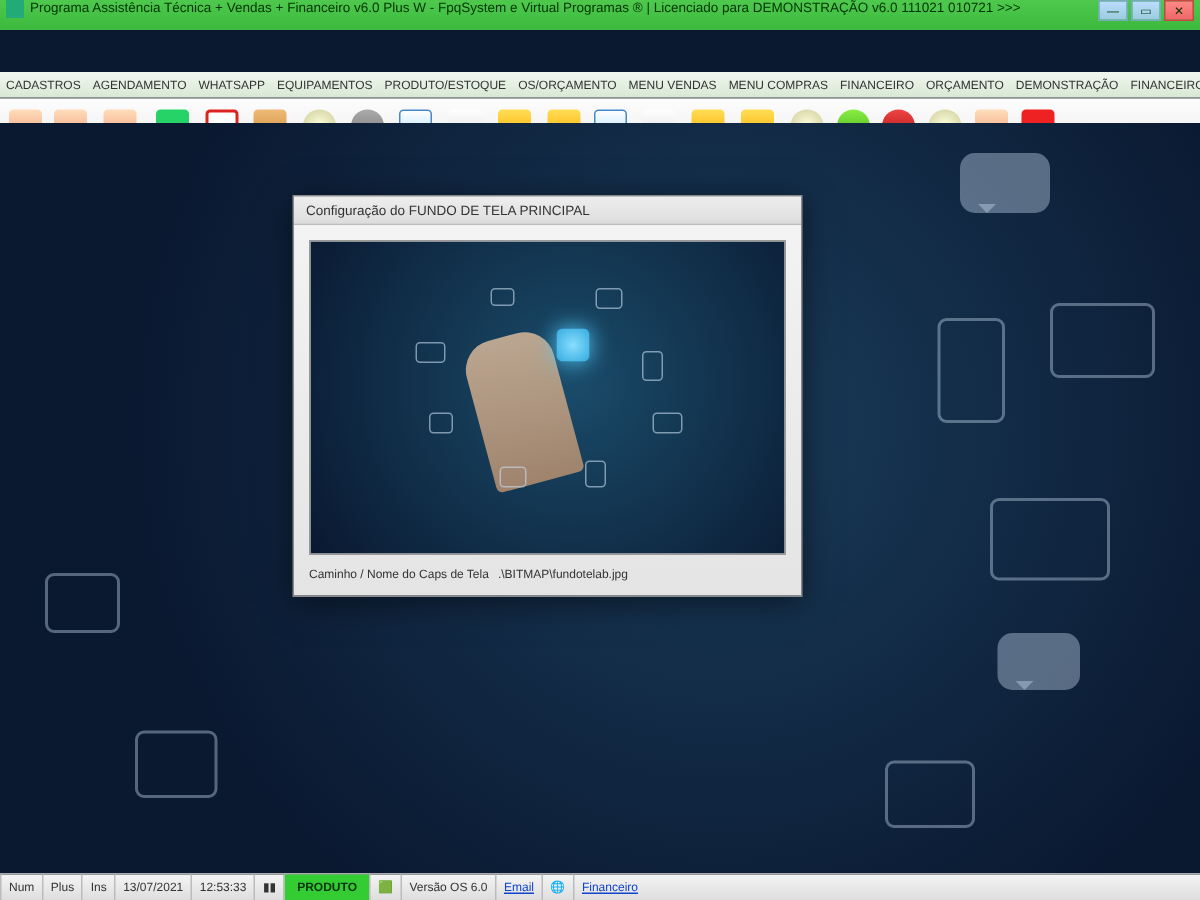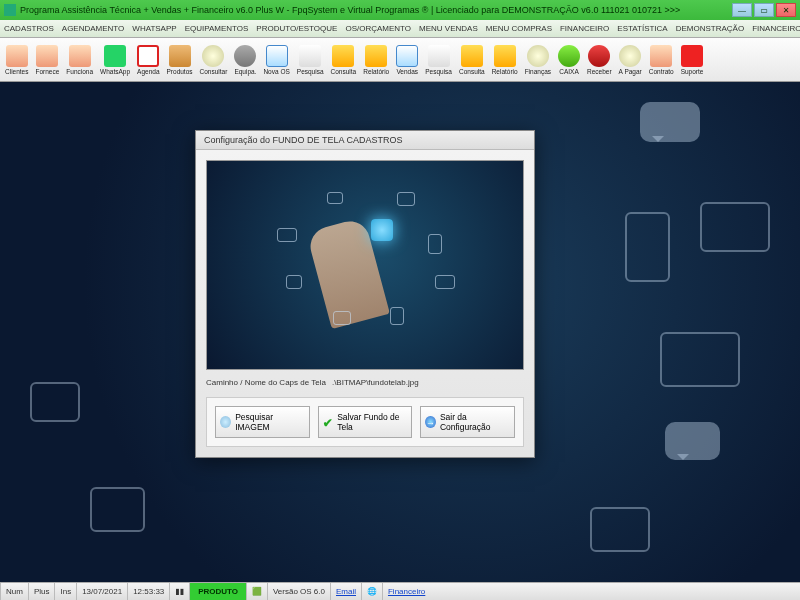--- a/index.html
+++ b/index.html
@@ -1,25 +1,25 @@
 <!DOCTYPE html>
 <html><head>
 <meta charset="utf-8">
 <style>
 * { margin: 0; padding: 0; box-sizing: border-box; font-family: Tahoma, Arial, sans-serif; }
 body { width: 800px; height: 600px; overflow: hidden; background: #0a1830; position: relative; }
 
-.titlebar { background: linear-gradient(#4ec94e, #3cb93c); height: 20px; display: flex; align-items: center; padding: 0 4px; font-size: 9px; color: #003300; }
+.titlebar { background: linear-gradient(#4ec94e, #3cb93c); height: 20px; display: flex; padding: 0 4px; font-size: 9px; color: #003300; }
 .titlebar-icon { width: 12px; height: 12px; background: #2a7; margin-right: 4px; }
 .titlebar-text { flex: 1; white-space: nowrap; overflow: hidden; }
 .win-controls { display: flex; gap: 2px; }
 .win-btn { width: 20px; height: 14px; background: linear-gradient(#bdf, #9cd); border: 1px solid #7ab; font-size: 8px; display: flex; align-items: center; justify-content: center; }
 .win-close { background: linear-gradient(#f88, #e66); border-color: #c44; }
 
-.menubar { background: linear-gradient(#f0f7ee, #d8e8d4); height: 18px; display: flex; align-items: center; padding: 0 4px; font-size: 8px; color: #333; gap: 8px; border-bottom: 1px solid #aaa; }
+.menubar { background: linear-gradient(#f0f7ee, #d8e8d4); height: 18px; display: flex; align-items: center; padding: 0 4px; font-size: 8px; color: #333; gap: 8px; border-bottom: 1px solid #aaa; margin-top: 28px; }
 .menu-item { cursor: pointer; white-space: nowrap; }
 
 .toolbar { background: linear-gradient(#fdfdfd, #e8e8e8); height: 44px; display: flex; align-items: center; padding: 1px 2px; gap: 1px; border-bottom: 1px solid #999; overflow: hidden; }
 .tool-btn { display: flex; flex-direction: column; align-items: center; justify-content: center; height: 42px; min-width: 28px; padding: 1px 2px; font-size: 6.5px; color: #222; cursor: pointer; border: 1px solid transparent; }
 .tool-icon { width: 22px; height: 22px; margin-bottom: 1px; border-radius: 3px; display: flex; align-items: center; justify-content: center; font-size: 14px; }
 .ic-people { background: linear-gradient(#fdb, #e97); }
 .ic-wa { background: #25d366; color: #fff; }
 .ic-cal { background: #fff; border: 2px solid #d22; }
 .ic-box { background: linear-gradient(#eb7, #c83); }
 .ic-coin { background: radial-gradient(#ffd, #cc9); border-radius: 50%; }
@@ -77,21 +77,21 @@
 <div class="menubar">
   <span class="menu-item">CADASTROS</span>
   <span class="menu-item">AGENDAMENTO</span>
   <span class="menu-item">WHATSAPP</span>
   <span class="menu-item">EQUIPAMENTOS</span>
   <span class="menu-item">PRODUTO/ESTOQUE</span>
   <span class="menu-item">OS/ORÇAMENTO</span>
   <span class="menu-item">MENU VENDAS</span>
   <span class="menu-item">MENU COMPRAS</span>
   <span class="menu-item">FINANCEIRO</span>
-  <span class="menu-item">ESTATÍSTICA</span>
+  <span class="menu-item">ORÇAMENTO</span>
   <span class="menu-item">DEMONSTRAÇÃO</span>
   <span class="menu-item">FINANCEIRO</span>
 
 </div>
 
 <div class="toolbar" id="toolbar">
     <div class="tool-btn">
       <div class="tool-icon ic-people"></div>
       <div>Clientes</div>
     </div>
@@ -185,52 +185,38 @@
   <div class="bg-bubble" style="top:20px; right:100px; width:60px; height:40px;"></div>
   <div class="bg-deco" style="top:120px; right:30px; width:70px; height:50px;"></div>
   <div class="bg-deco" style="top:130px; right:130px; width:45px; height:70px;"></div>
   <div class="bg-deco" style="top:250px; right:60px; width:80px; height:55px;"></div>
   <div class="bg-bubble" style="top:340px; right:80px; width:55px; height:38px;"></div>
   <div class="bg-deco" style="bottom:30px; right:150px; width:60px; height:45px;"></div>
   <div class="bg-deco" style="bottom:50px; left:90px; width:55px; height:45px;"></div>
   <div class="bg-deco" style="top:300px; left:30px; width:50px; height:40px;"></div>
 
   <div class="dialog">
-    <div class="dialog-title">Configuração do FUNDO DE TELA CADASTROS</div>
+    <div class="dialog-title">Configuração do FUNDO DE TELA PRINCIPAL</div>
     <div class="dialog-body">
       <div class="preview">
         <div class="preview-hand"></div>
         <div class="preview-glow"></div>
         <div class="preview-ico" style="top:15%; left:60%; width:18px; height:14px;"></div>
         <div class="preview-ico" style="top:35%; left:70%; width:14px; height:20px;"></div>
         <div class="preview-ico" style="top:55%; left:72%; width:20px; height:14px;"></div>
         <div class="preview-ico" style="top:70%; left:58%; width:14px; height:18px;"></div>
         <div class="preview-ico" style="top:72%; left:40%; width:18px; height:14px;"></div>
         <div class="preview-ico" style="top:55%; left:25%; width:16px; height:14px;"></div>
         <div class="preview-ico" style="top:32%; left:22%; width:20px; height:14px;"></div>
         <div class="preview-ico" style="top:15%; left:38%; width:16px; height:12px;"></div>
       </div>
       <div class="path-row">
         <span class="path-label">Caminho / Nome do Caps de Tela</span>
         <span class="path-value">.\BITMAP\fundotelab.jpg</span>
       </div>
-      <div class="dlg-buttons">
-        <div class="dlg-btn">
-          <span class="dlg-btn-icon ico-mag"></span>
-          <span>Pesquisar IMAGEM</span>
-        </div>
-        <div class="dlg-btn">
-          <span class="dlg-btn-icon ico-check">✔</span>
-          <span>Salvar Fundo de Tela</span>
-        </div>
-        <div class="dlg-btn">
-          <span class="dlg-btn-icon ico-exit">→</span>
-          <span>Sair da Configuração</span>
-        </div>
-      </div>
     </div>
   </div>
 </div>
 
 <div class="statusbar">
   <div class="status-cell">Num</div>
   <div class="status-cell">Plus</div>
   <div class="status-cell">Ins</div>
   <div class="status-cell">13/07/2021</div>
   <div class="status-cell">12:53:33</div>

